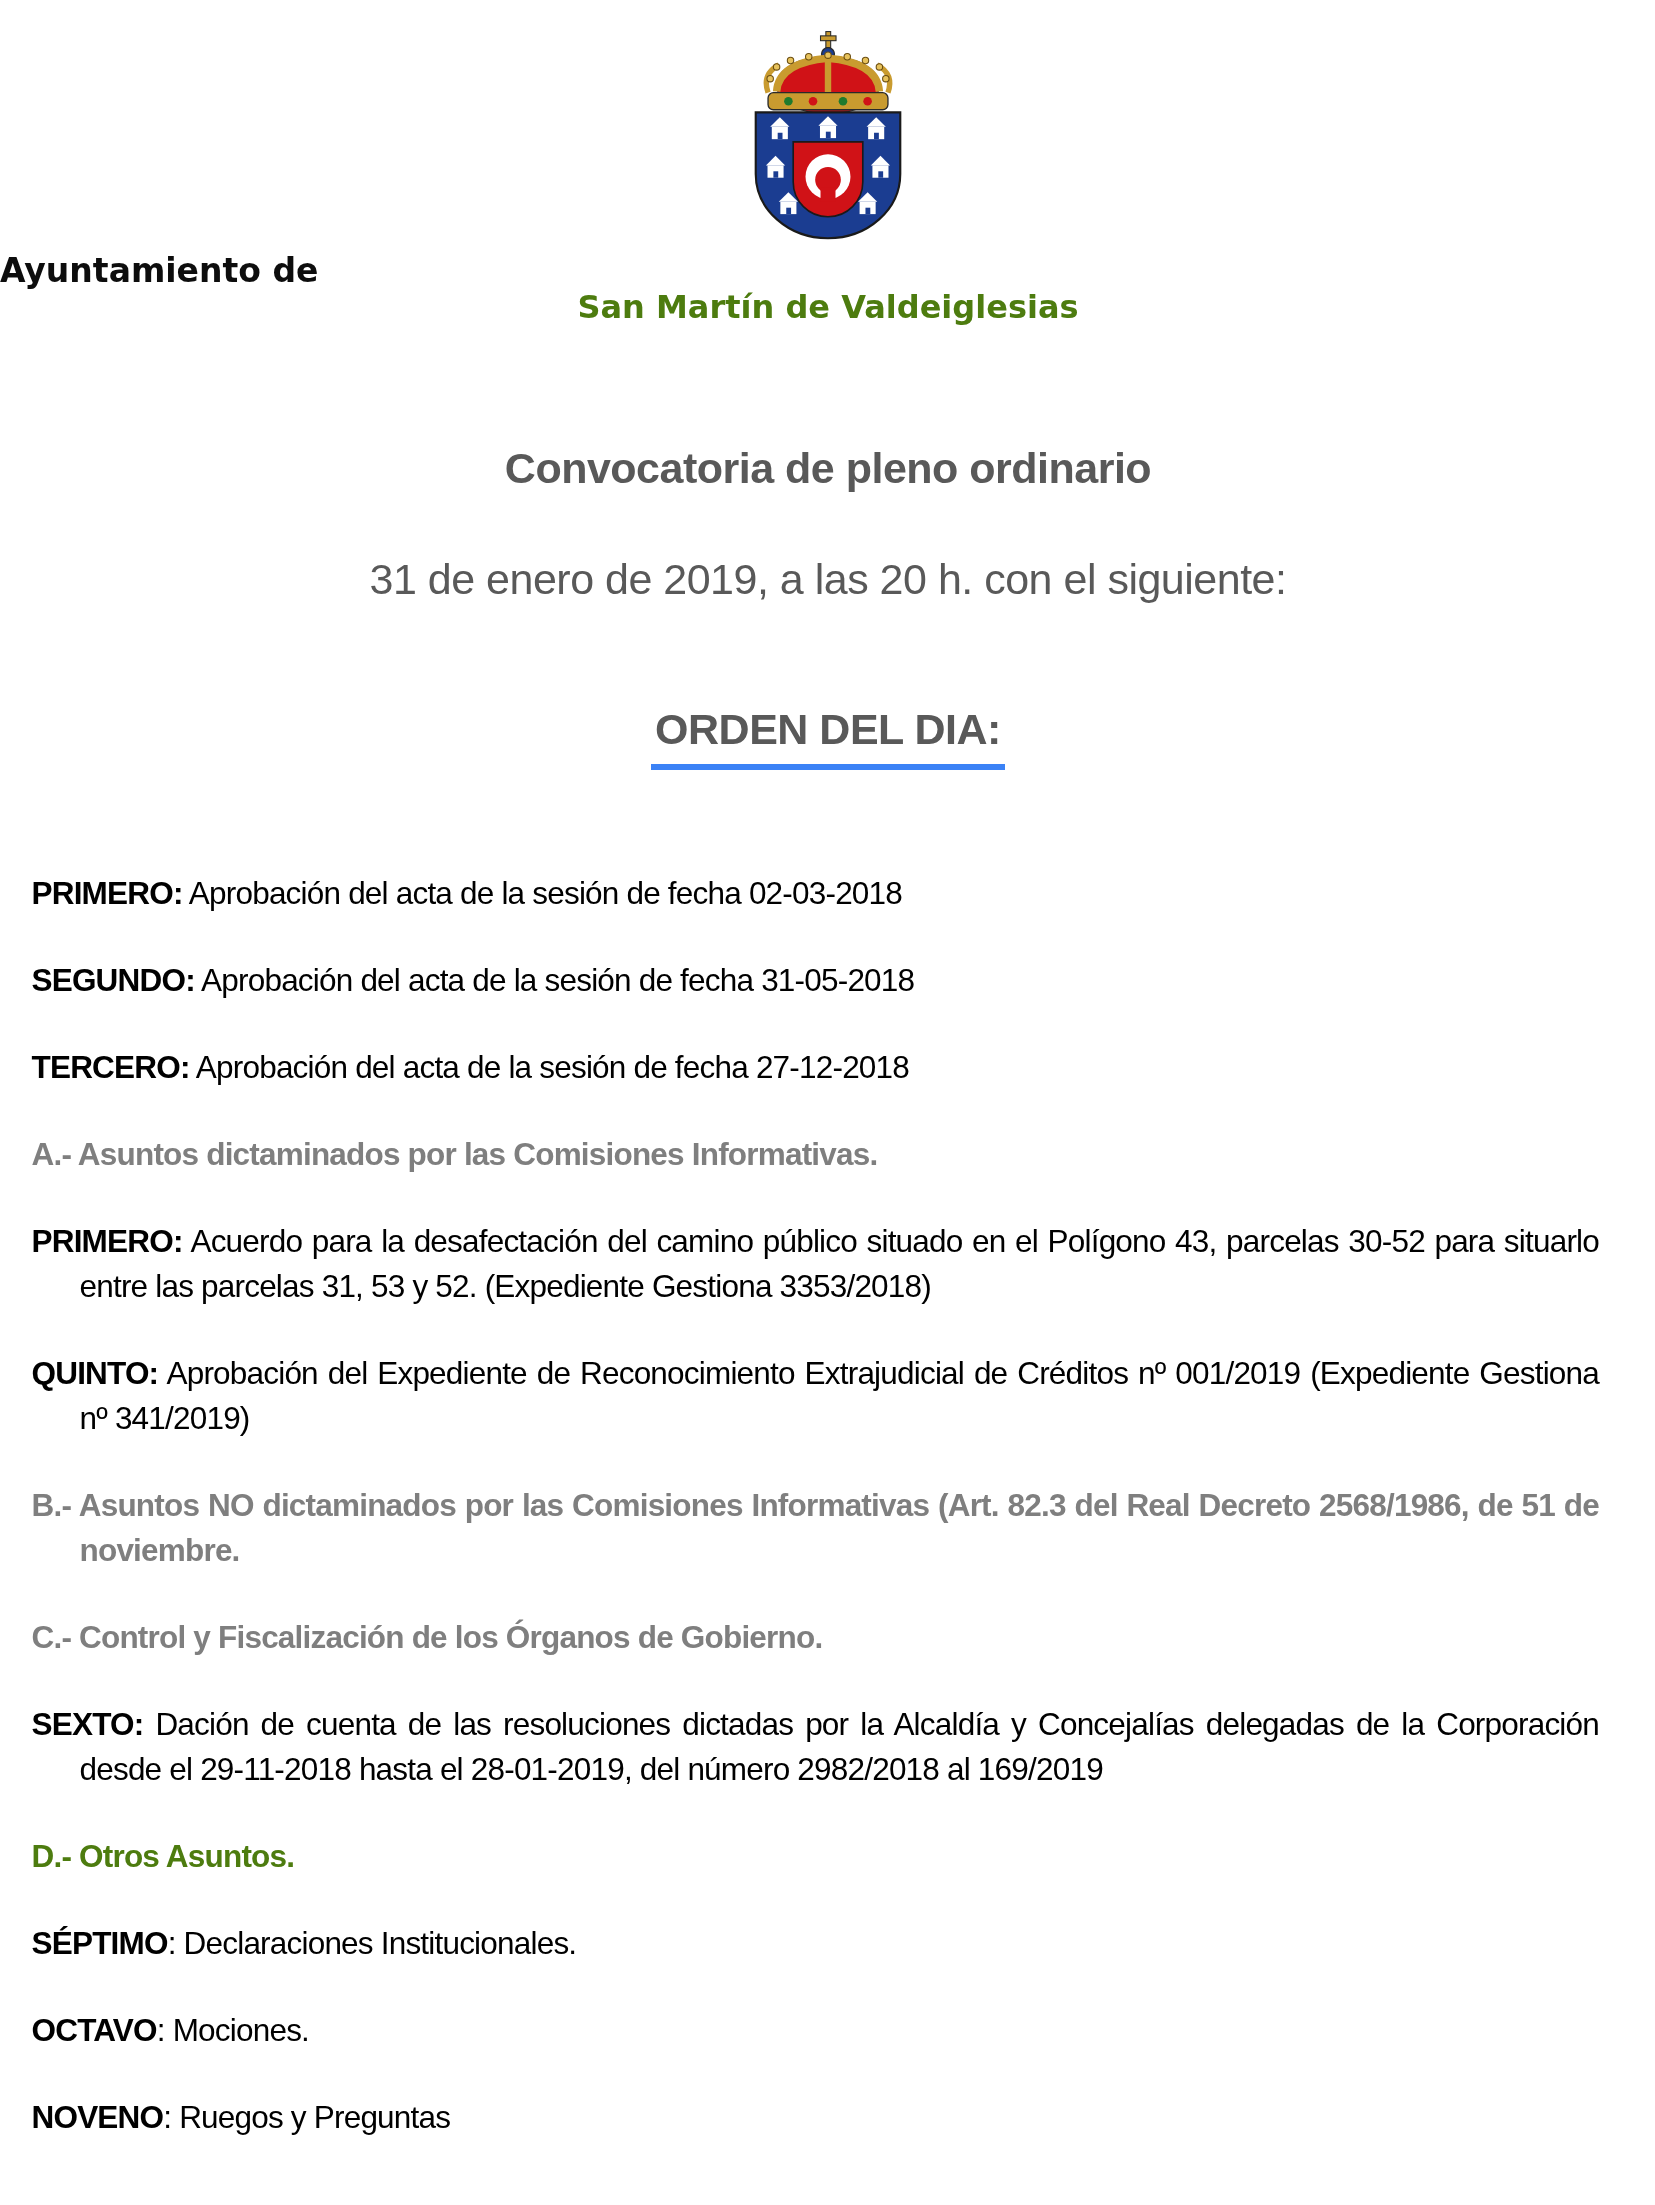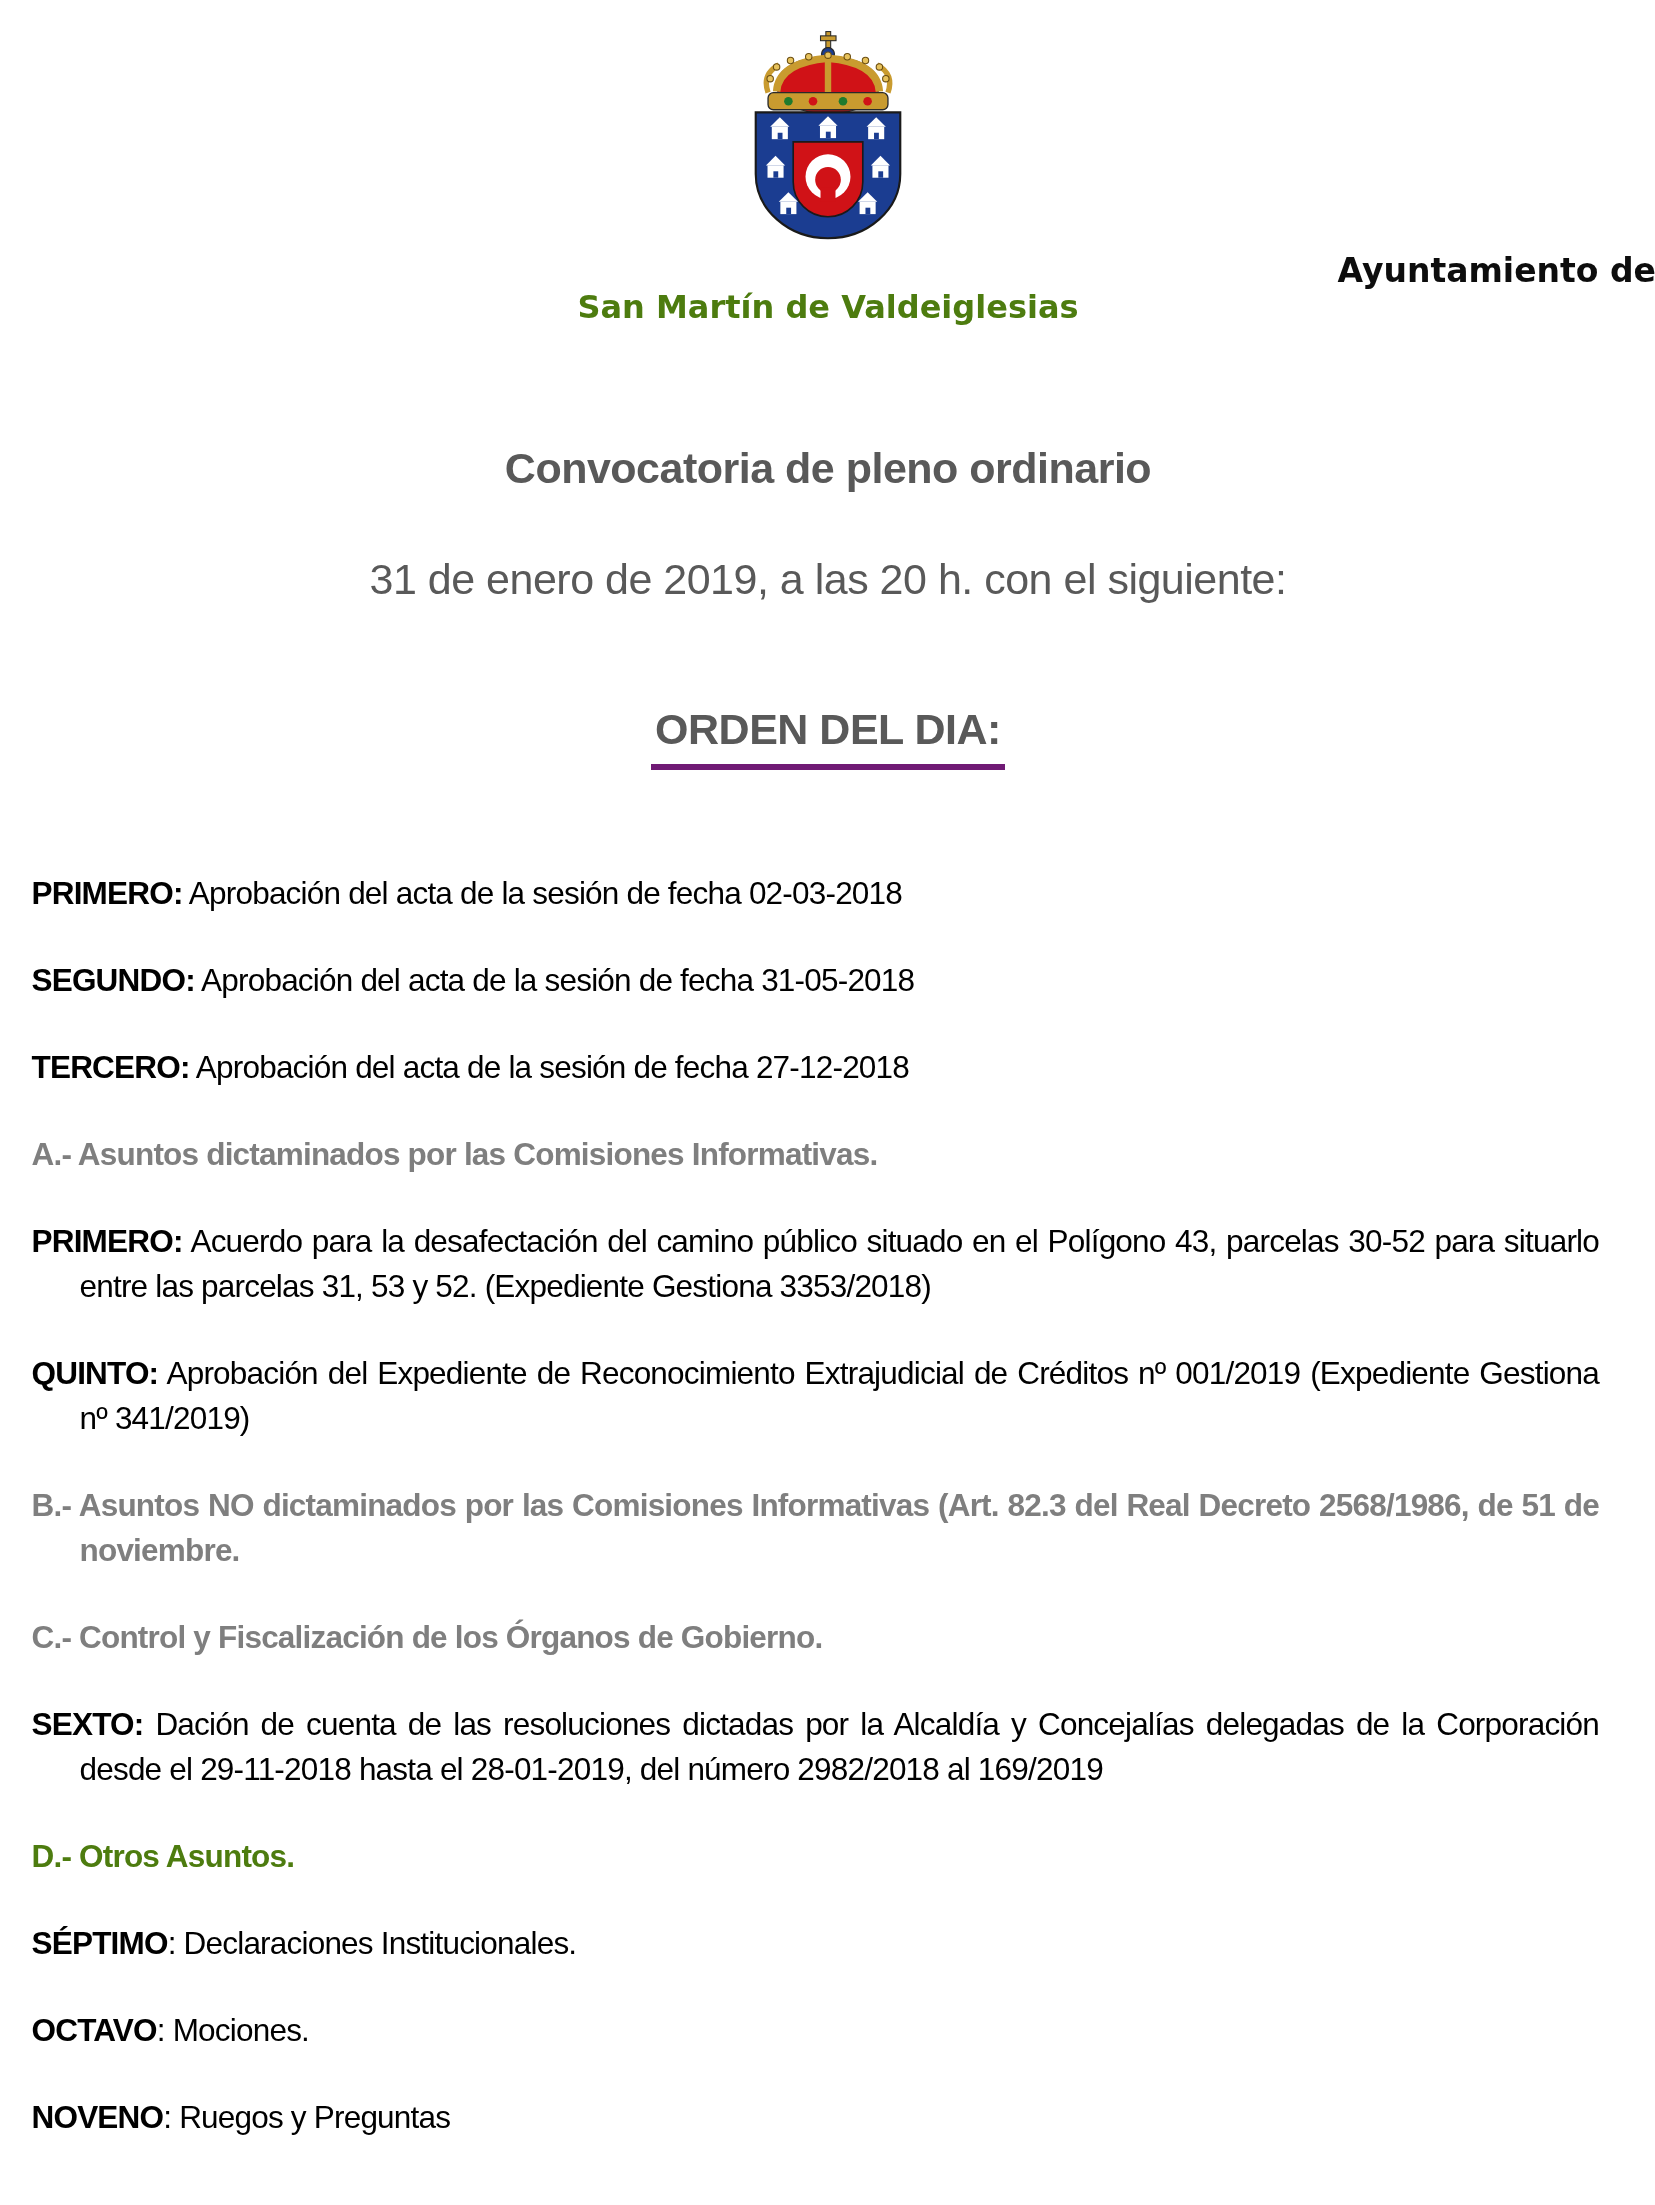--- a/index.html
+++ b/index.html
@@ -8,21 +8,21 @@
     background:#ffffff;
     font-family:"Liberation Sans", sans-serif;
     -webkit-font-smoothing:antialiased;
   }
   .page { position:relative; width:1656px; height:2205px; overflow:hidden; background:#fff; }
 
   
   .crest-wrap { padding-top:29px; text-align:center; }
   .crest-wrap svg { display:block; margin:0 auto; }
   .org-line1 {
-    margin-top:8.7px; text-align:right;
+    margin-top:8.7px; text-align:left;
     font-family:"DejaVu Sans", sans-serif; font-weight:bold;
     font-size:33px; line-height:35px; color:#0d0d0d; letter-spacing:0;
   }
   .org-line2 {
     text-align:center;
     font-family:"DejaVu Sans", sans-serif; font-weight:bold;
     font-size:32px; line-height:38px; color:#4d7c0f;
   }
 
   
@@ -34,21 +34,21 @@
   .doc-datetime {
     margin-top:57px; text-align:center;
     font-size:43px; line-height:54px; font-weight:normal;
     color:#595959; letter-spacing:-0.5px;
   }
   .order-wrap { margin-top:96px; text-align:center; }
   .order-title {
     display:inline-block;
     font-size:43px; line-height:54px; font-weight:bold;
     color:#595959; letter-spacing:-0.5px;
-    border-bottom:6px solid #701a75; padding:0 4.3px 8.7px 4.3px;
+    border-bottom:6px solid #3b82f6; padding:0 4.3px 8.7px 4.3px;
   }
 
   
   .agenda { margin:101px 57px 0 31.5px; }
   .para {
     font-size:31.5px; line-height:45px; color:#000000;
     letter-spacing:-0.8px; margin:0 0 42px 0;
   }
   .para b { font-weight:700; }
   .hang { padding-left:48px; text-indent:-48px; }

